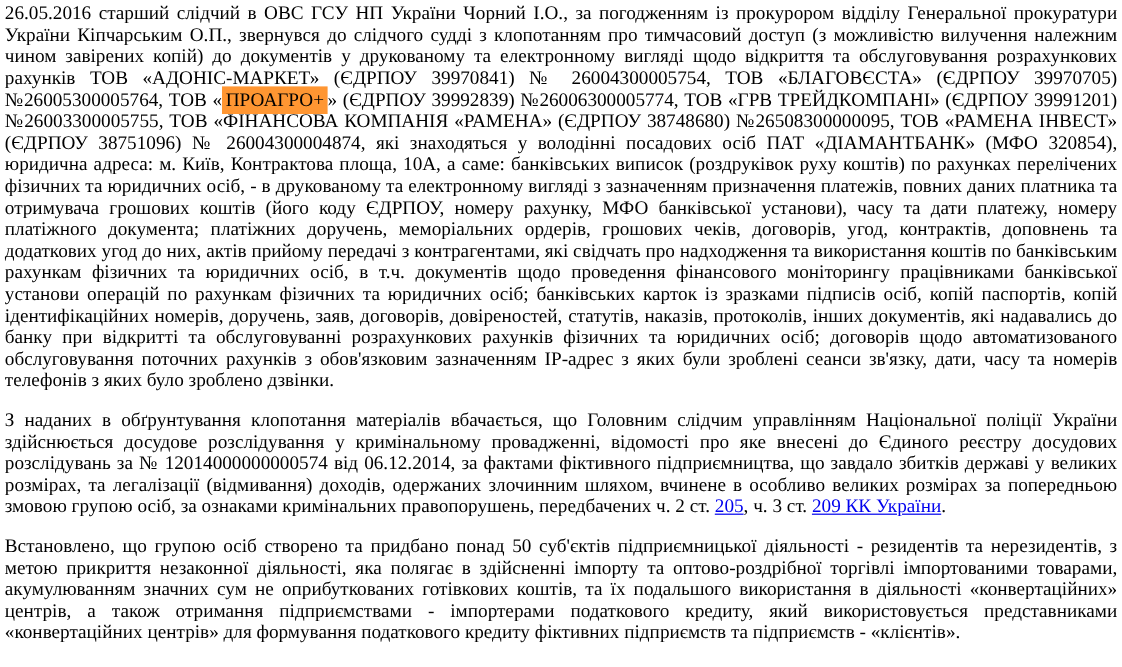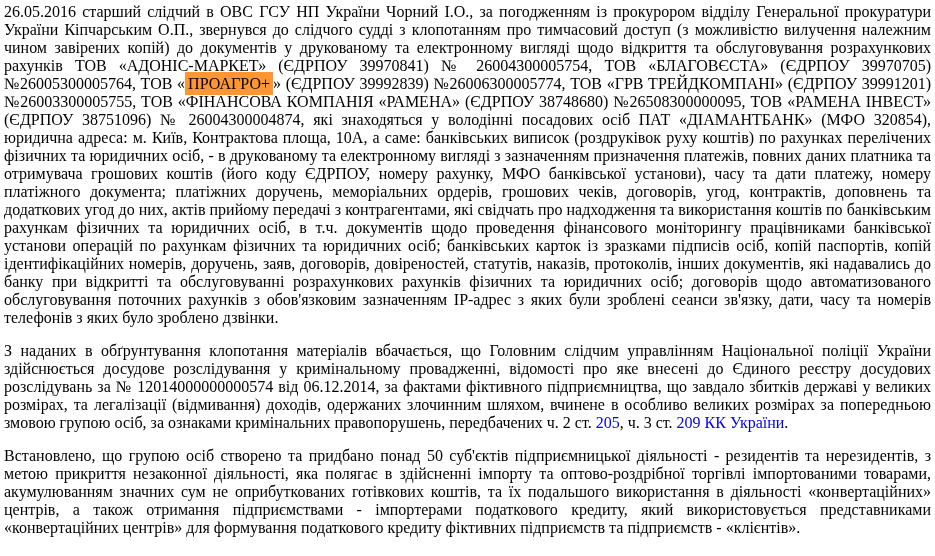--- a/index.html
+++ b/index.html
@@ -13,20 +13,21 @@
     line-height: 18px;
     color: #000000;
     text-align: justify;
   }
   p.doc-paragraph {
     margin: 0 0 15px 0;
     padding: 0;
   }
   a.doc-link {
     color: #0000EE;
+    text-decoration: underline;
     cursor: pointer;
   }
   mark.find-highlight {
     background-color: #FF9632;
     color: #000000;
     padding: 3px;
   }
 </style>
 </head>
 <body>

